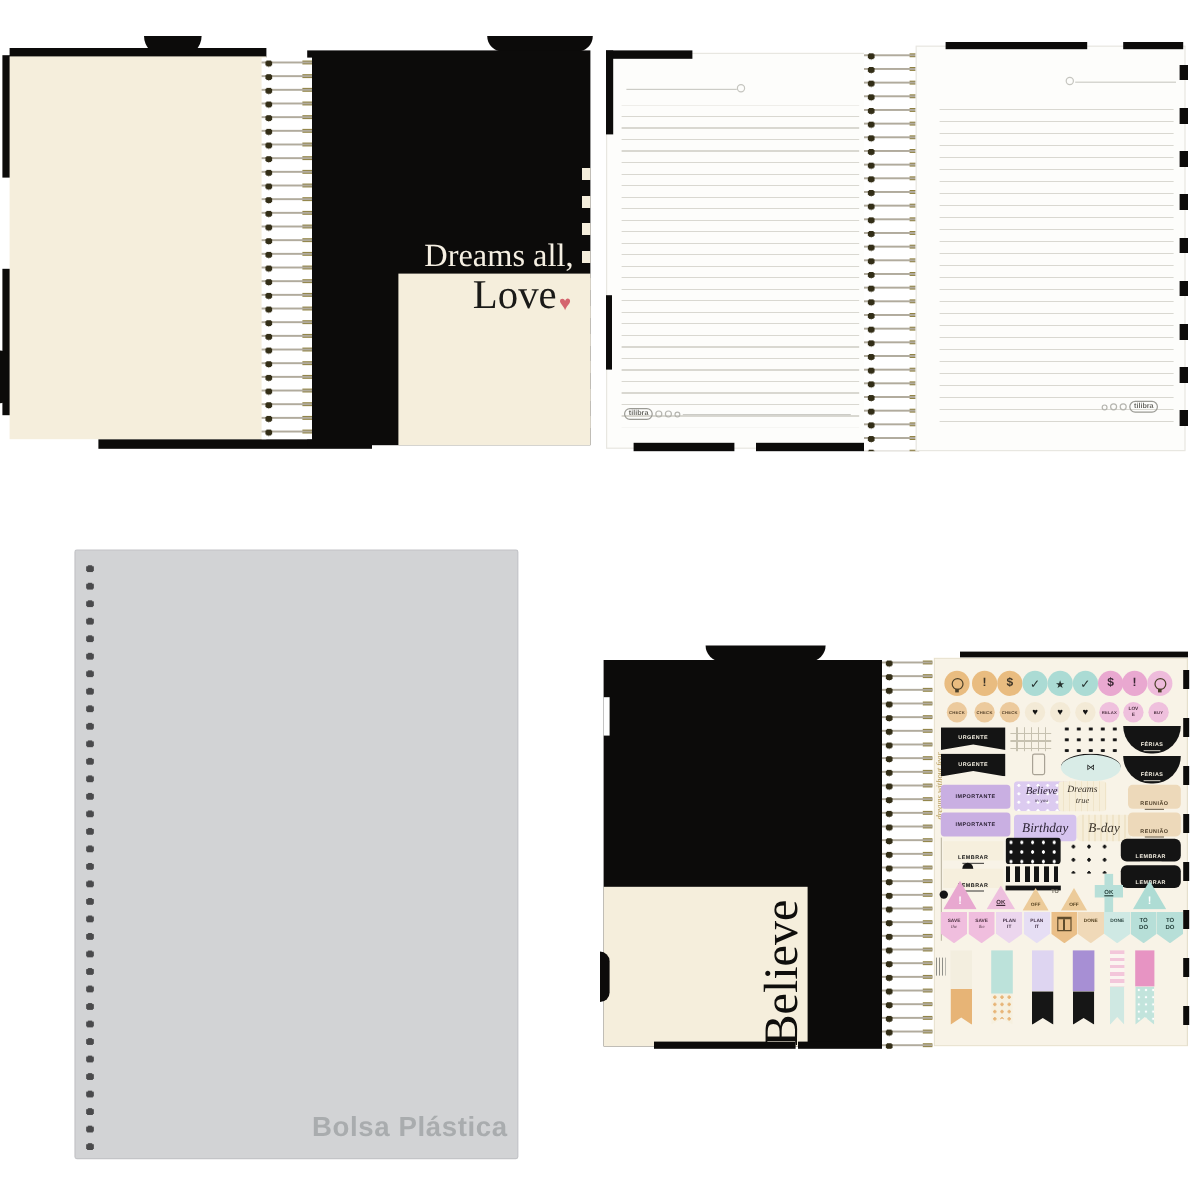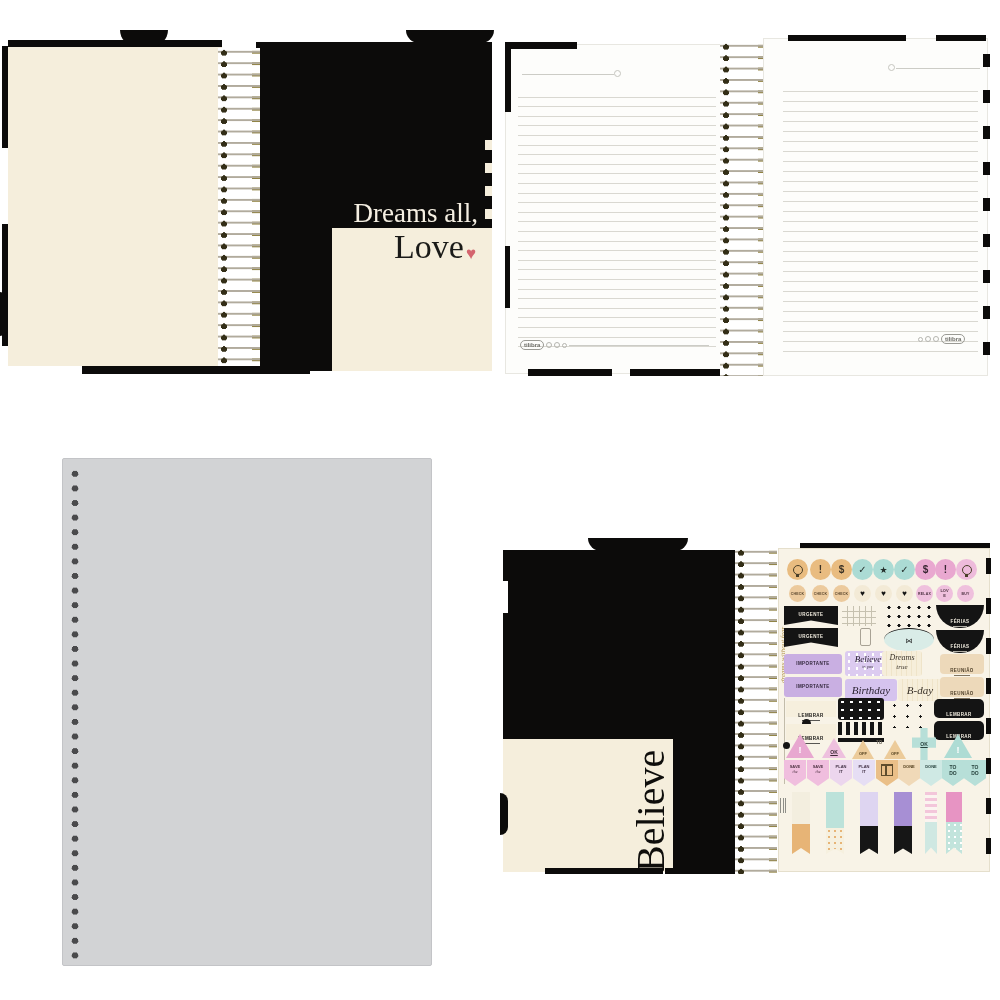--- a/index.html
+++ b/index.html
@@ -96,20 +96,21 @@
     <span class="dotc"></span>
     <span class="dotc"></span>
     <span class="pill">tilibra</span>
   </div>
   <div class="a" style="left:483px;top:26px;width:7px;height:306px;background:repeating-linear-gradient(to bottom,#0c0b0a 0 13px,transparent 13px 36px)"></div>
 </div>
 
 <div class="a" style="left:0;top:440px;width:500px;height:540px">
   <div class="a" style="left:62px;top:18px;width:370px;height:508px;background:#d2d3d5;border:1px solid #c3c4c7;box-sizing:border-box;border-radius:2px">
     <div class="a holes" style="left:4px;top:8px;width:16px;height:492px"></div>
+    <div class="a" style="right:8px;bottom:12px;font-size:23px;font-weight:bold;color:#a9acae;letter-spacing:.5px">Bolsa Plástica</div>
   </div>
 </div>
 
 <div class="a" style="left:500px;top:528px;width:500px;height:360px">
 
   <div class="a bk" style="left:88px;top:10px;width:100px;height:13px;border-radius:0 0 50px 50px"></div>
   <div class="a bk" style="left:300px;top:15px;width:190px;height:5px"></div>
 
   <div class="a bk" style="left:3px;top:22px;width:234px;height:322px">
     <div class="a" style="left:0;top:31px;width:5px;height:32px;background:#fff"></div>

